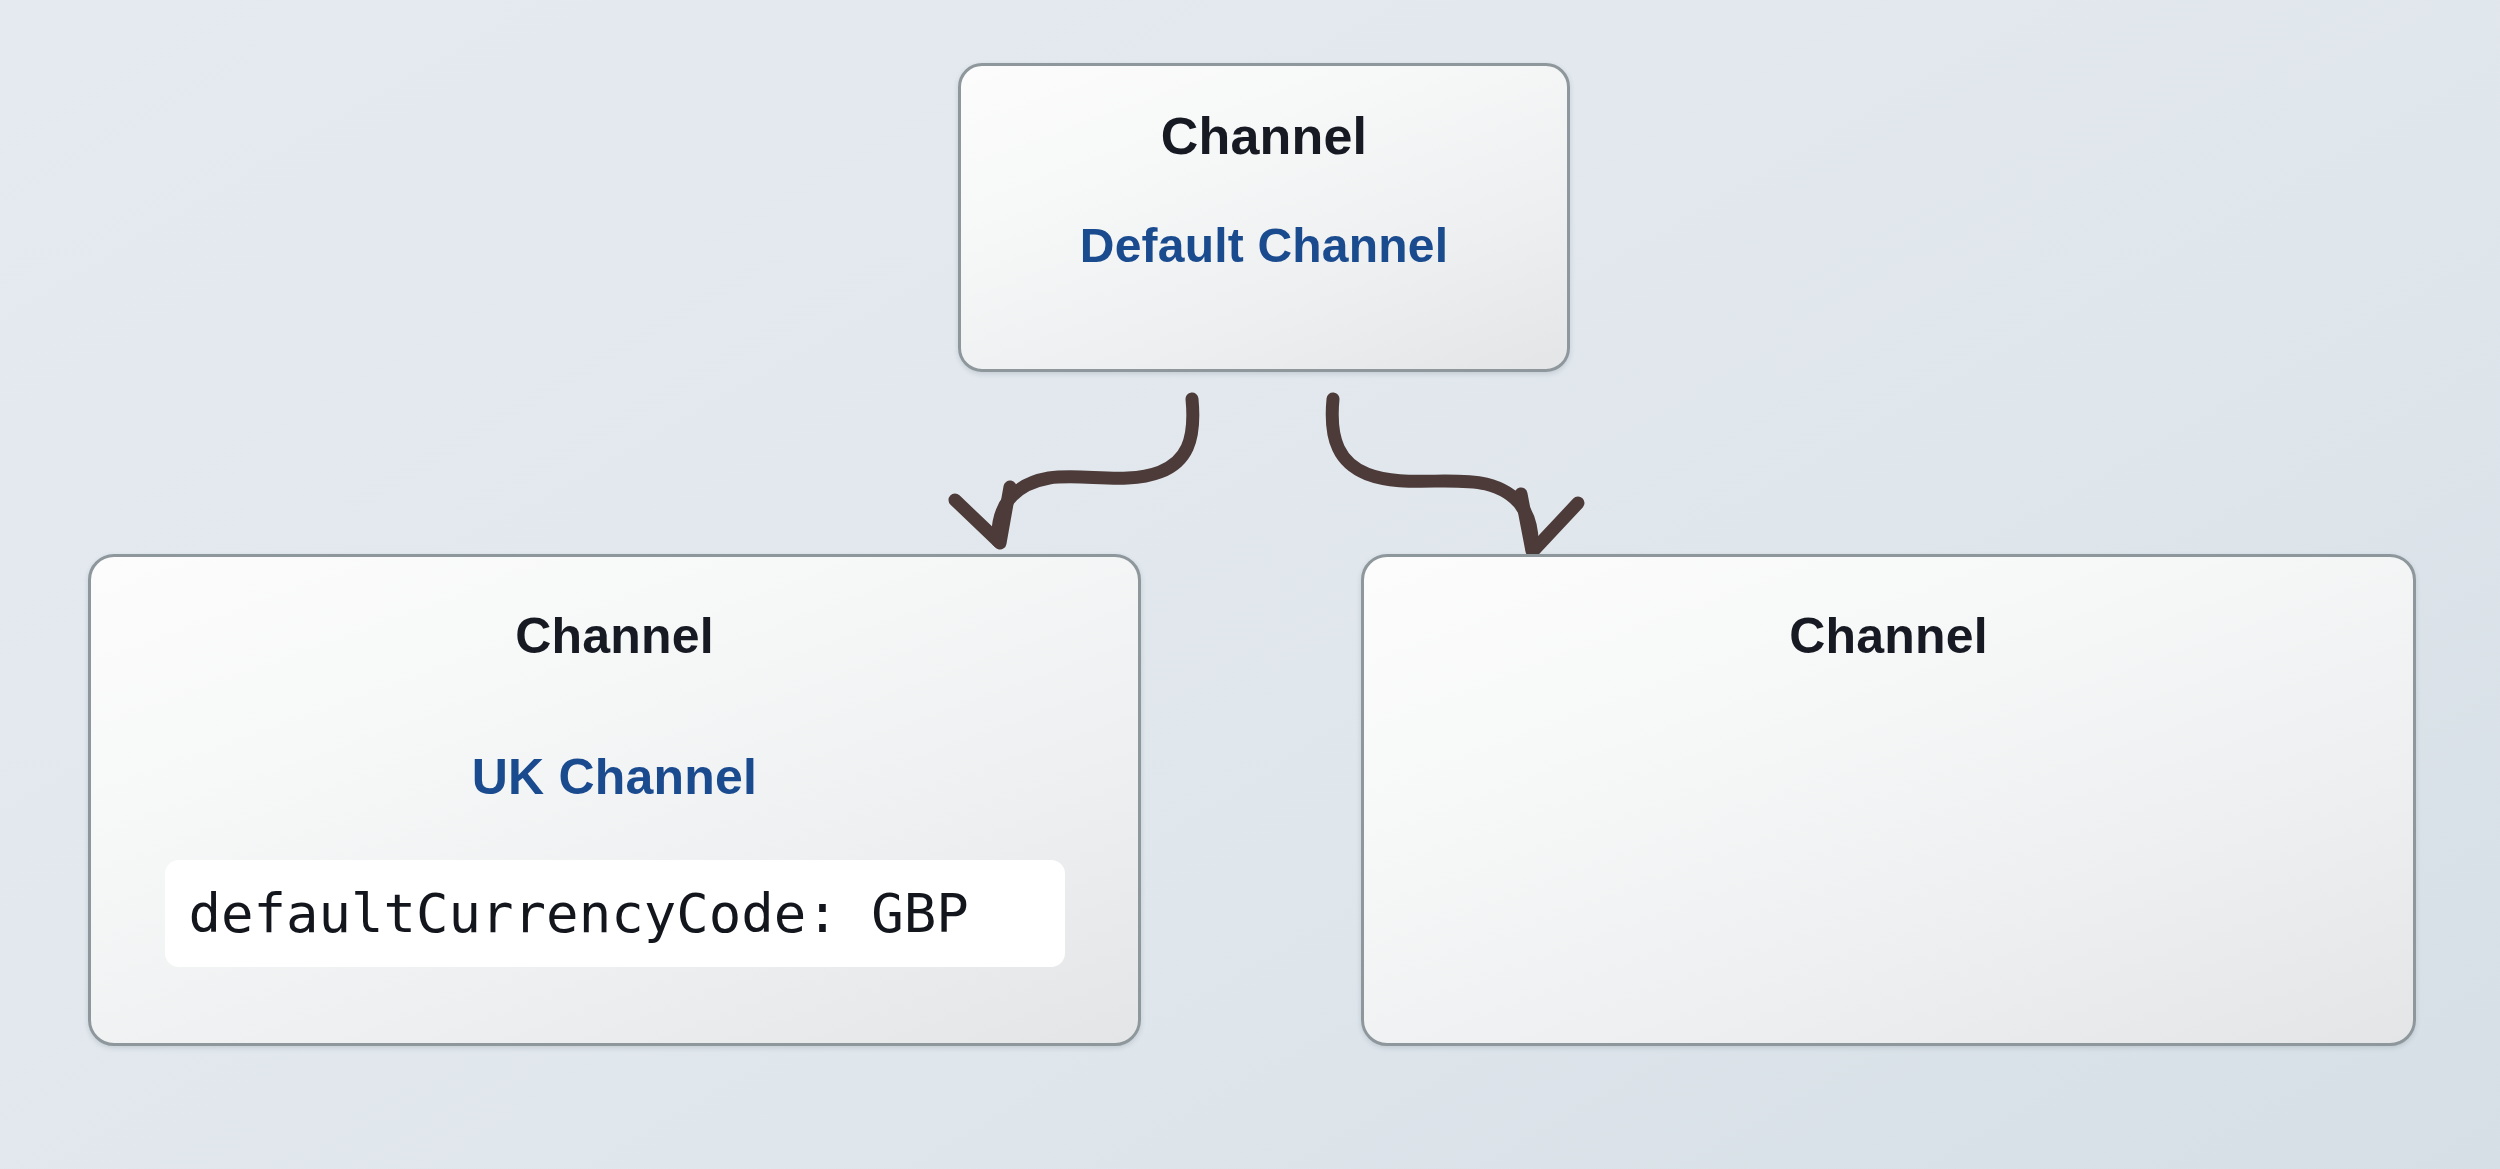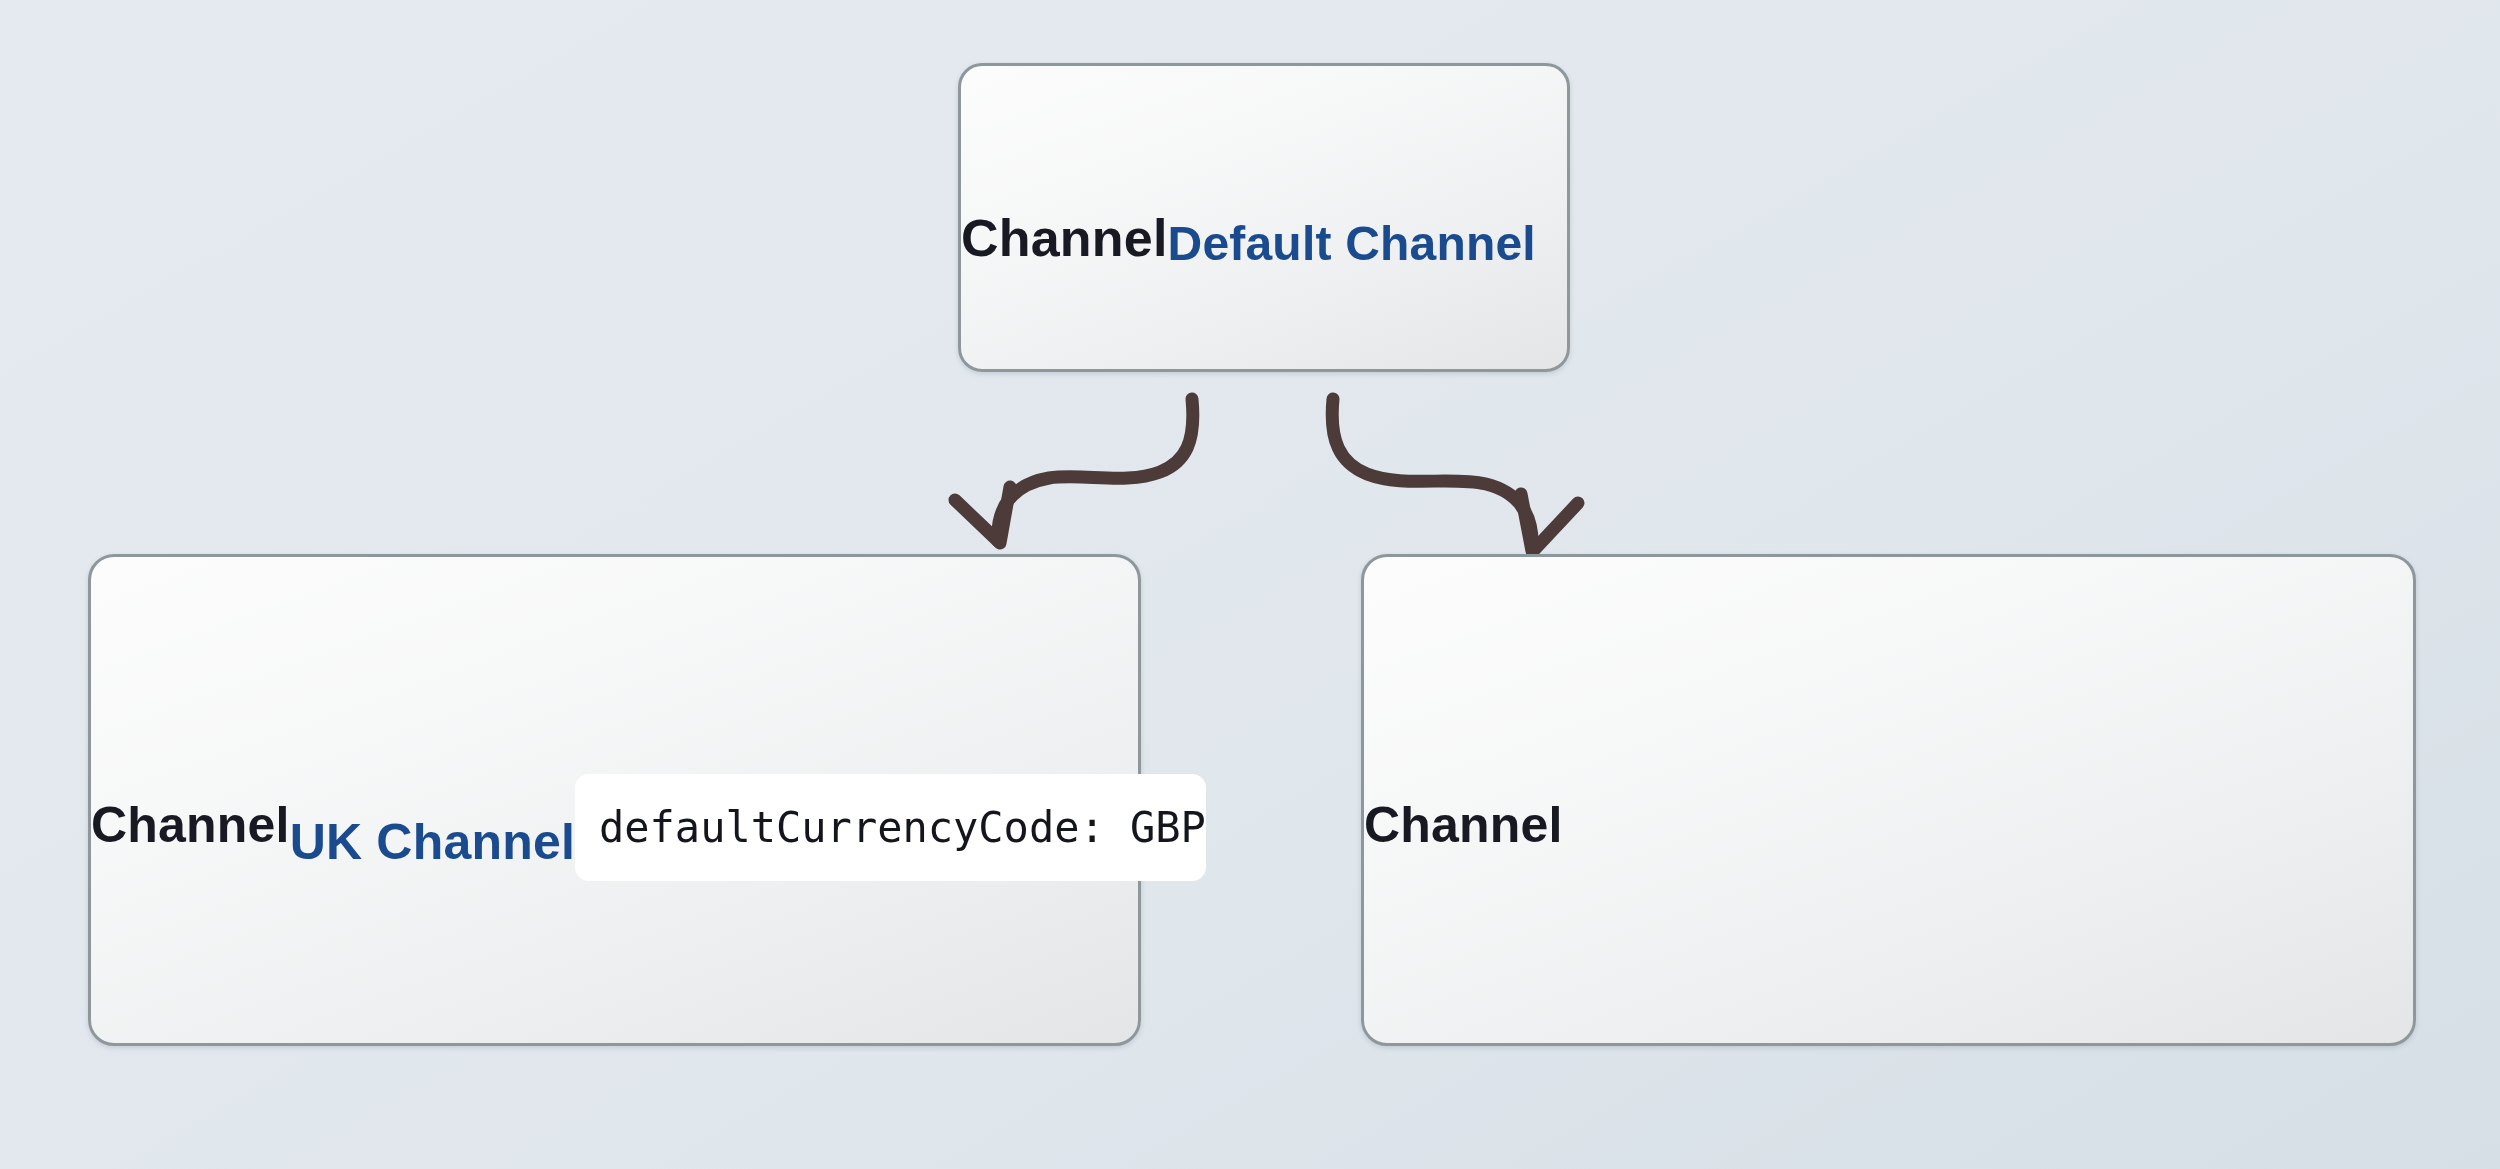--- a/index.html
+++ b/index.html
@@ -33,21 +33,21 @@
 
   
   .node-card {
     position: absolute;
     box-sizing: border-box;
     border: 3px solid #8d979c;
     border-radius: 26px;
     background: linear-gradient(160deg, #fcfcfd 0%, #f7f8f8 30%, #eeeff0 68%, #e4e5e6 100%);
     box-shadow: 0 2px 5px rgba(60, 75, 90, 0.17);
     display: flex;
-    flex-direction: row;
+    flex-direction: column;
     align-items: center;
   }
 
   .node-type {
     font-weight: bold;
     color: #171a23;
     letter-spacing: 0.2px;
     white-space: nowrap;
   }
 
@@ -110,21 +110,21 @@
     font-size: 50px;
     margin-top: 83px;
   }
   .node-child .prop-box {
     margin-top: 54px;
     height: 107px;
     width: 900px;
     padding-left: 24px;
   }
   .node-child .prop-text {
-    font-size: 42px;
+    font-size: 54px;
   }
 </style>
 </head>
 <body>
 
 <div id="canvas">
 
   <svg id="edge-layer" viewBox="0 0 2500 1169" width="2500" height="1169" xmlns="http://www.w3.org/2000/svg">
     <g fill="none" stroke="#4c3b39" stroke-width="13" stroke-linecap="round" stroke-linejoin="round">
 

